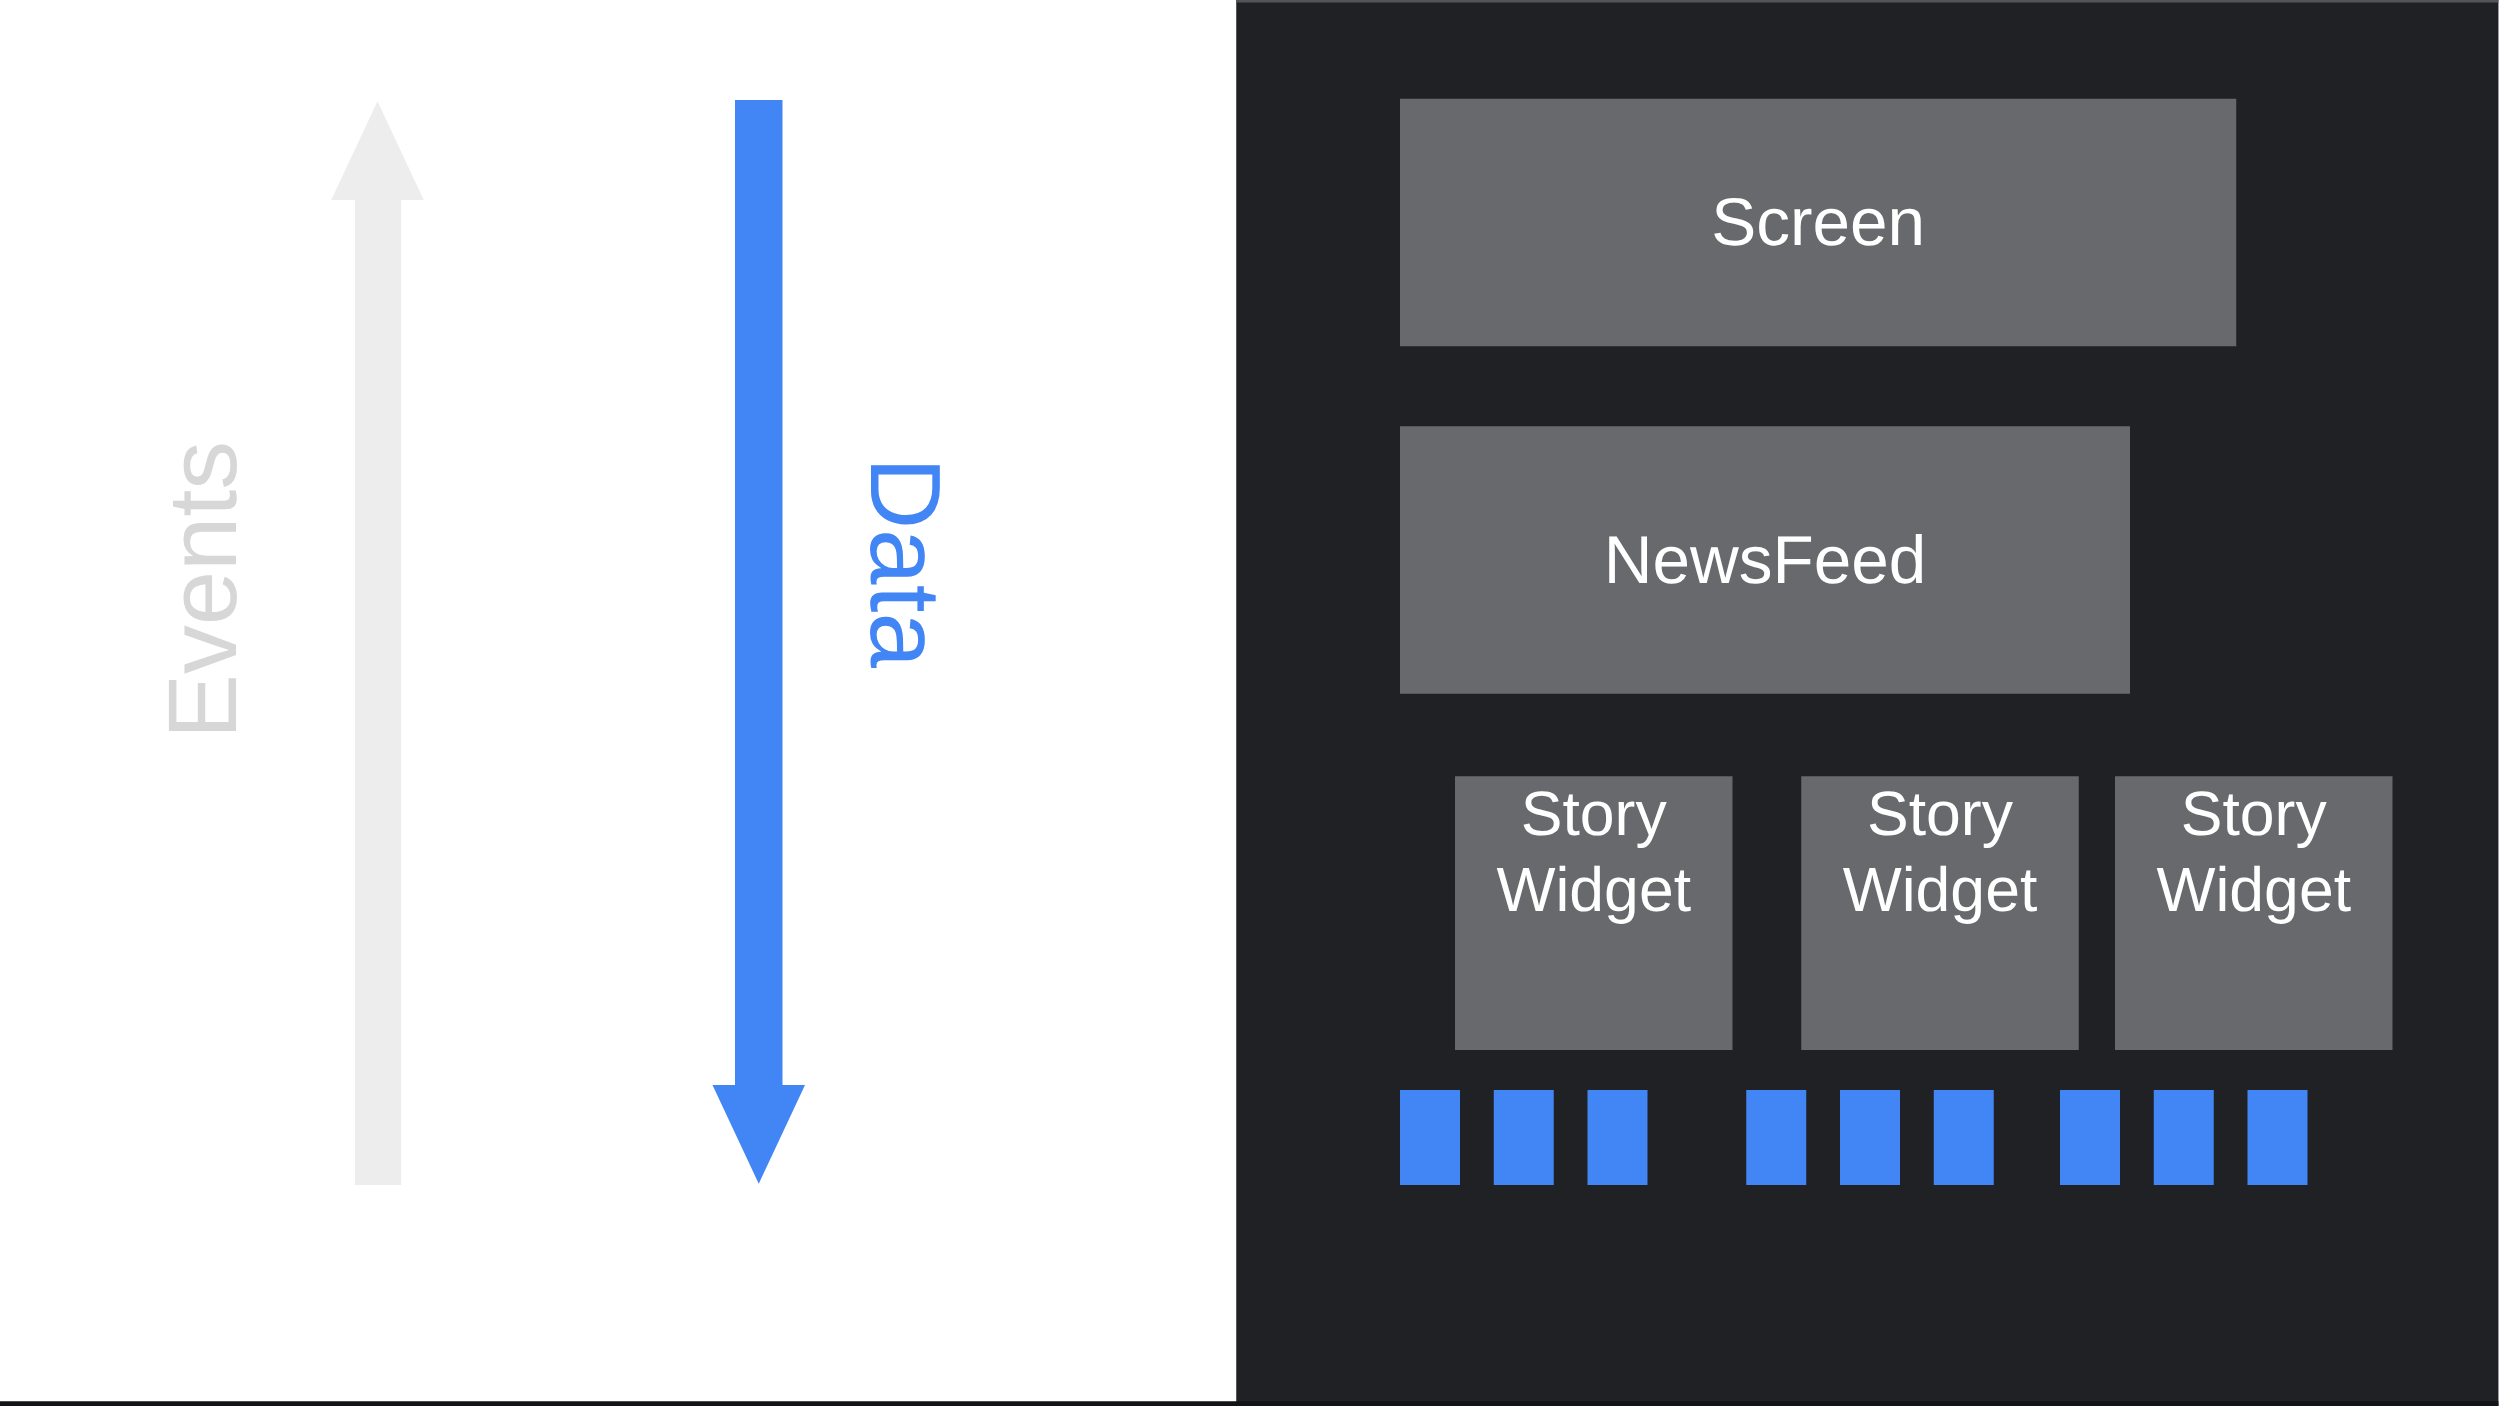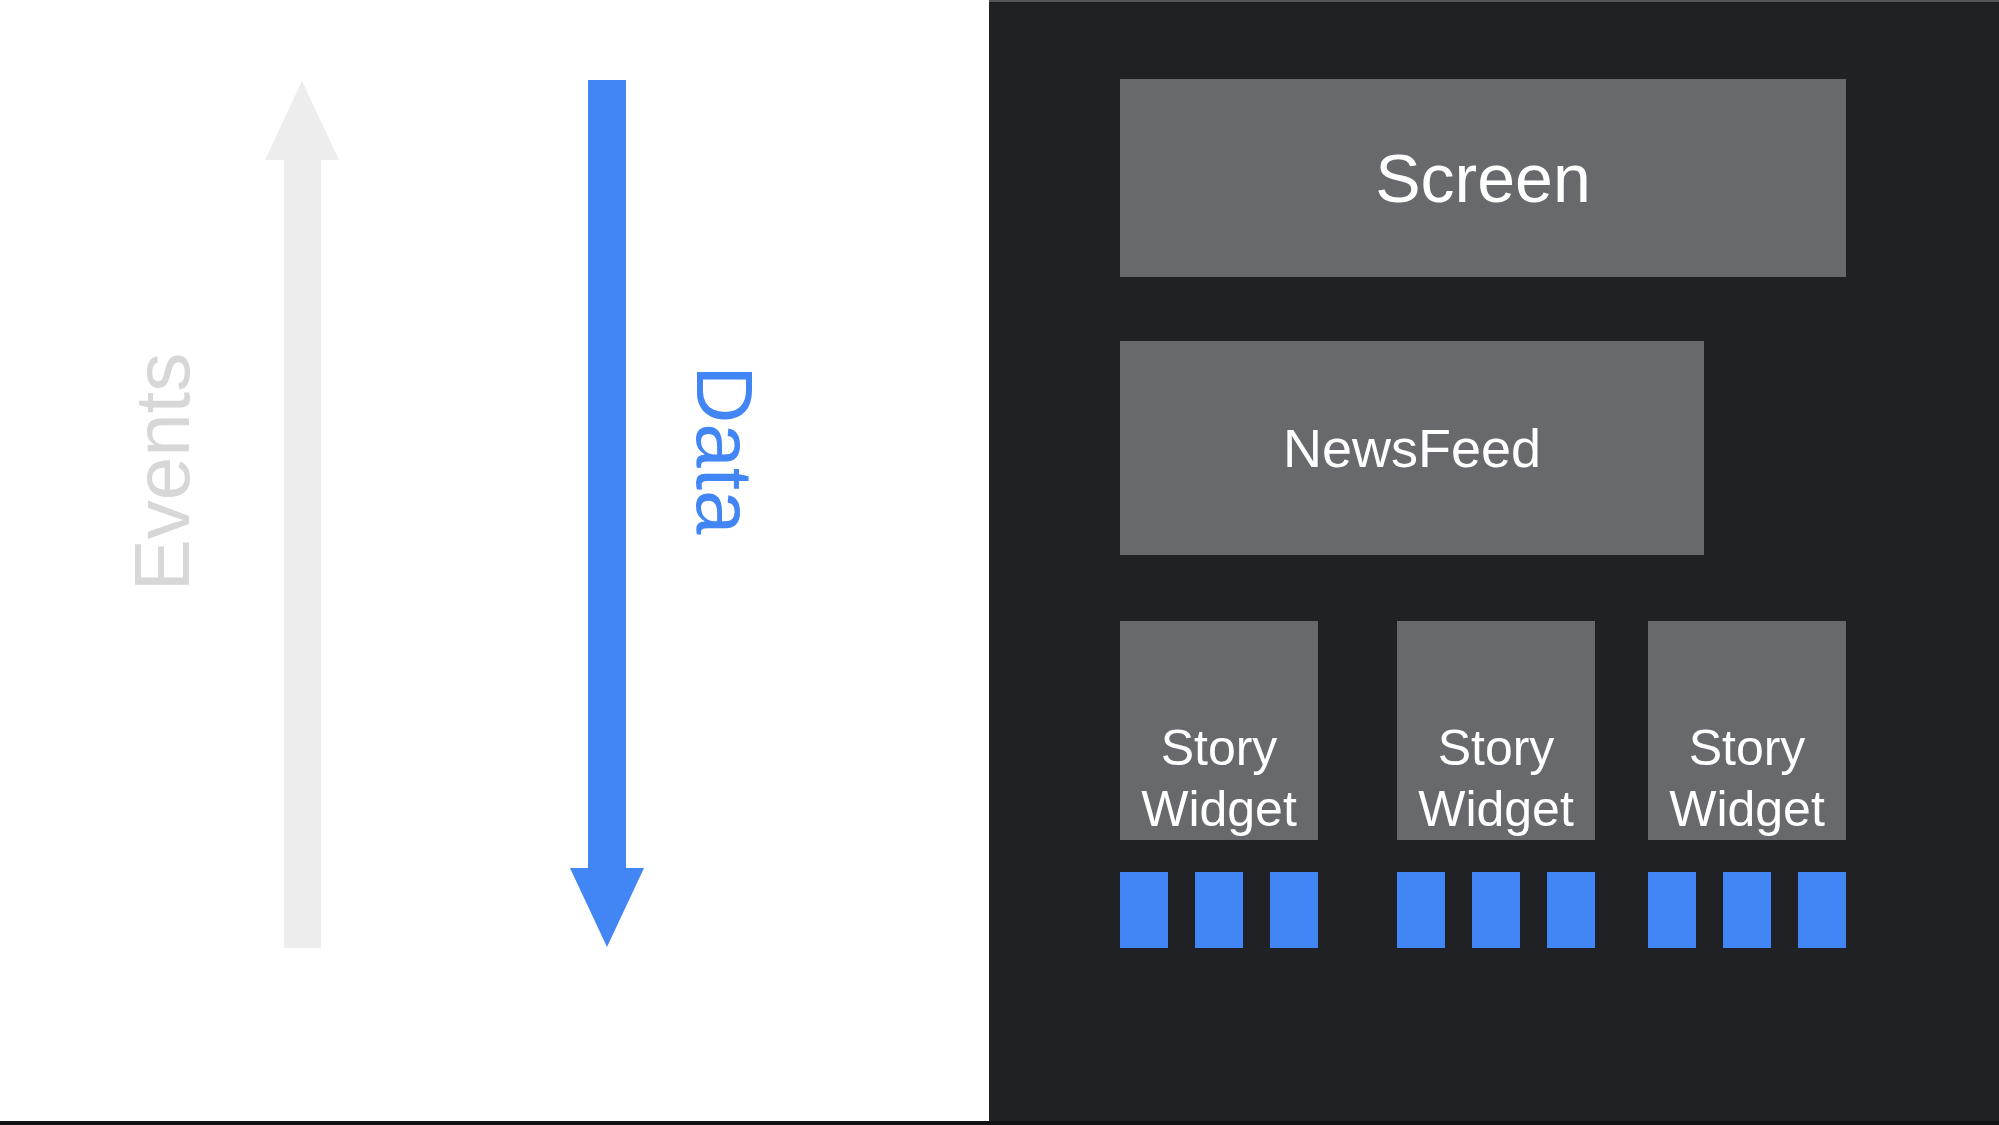--- a/index.html
+++ b/index.html
@@ -78,35 +78,35 @@
     box-sizing:border-box;
   }
   .tree-box{
     position:absolute;
     background:var(--box-gray,#68696c);
     color:var(--text-white,#ffffff);
     display:flex;align-items:center;justify-content:center;
     text-align:center;
     font-weight:500;
   }
-  .screen-box{left:131px;top:77px;width:726px;height:198px;font-size:68px;}
+  .screen-box{left:131px;top:77px;width:669px;height:198px;font-size:54px;}
   .newsfeed-box{left:131px;top:339px;width:584px;height:214px;font-size:54px;}
 
   .story-unit{position:absolute;top:619px;width:198px;}
   .story-unit.u0{left:131px;}
   .story-unit.u1{left:408px;}
   .story-unit.u2{left:659px;}
   .story-box{
     position:relative;
-    width:198px;height:219px;
+    width:222px;height:219px;
     background:var(--box-gray,#68696c);
     color:var(--text-white,#ffffff);
-    display:flex;align-items:flex-end;justify-content:center;
+    display:flex;align-items:flex-start;justify-content:center;
     text-align:center;
-    font-size:50px;line-height:1.22;font-weight:500;
+    font-size:50px;line-height:1.22;font-weight:500;margin-left:44px;
   }
   .blocks-row{
     margin-top:32px;
     width:198px;height:76px;
     display:flex;justify-content:space-between;
   }
   .block{
     width:48px;height:76px;
     background:var(--accent-blue,#4285f4);
   }

